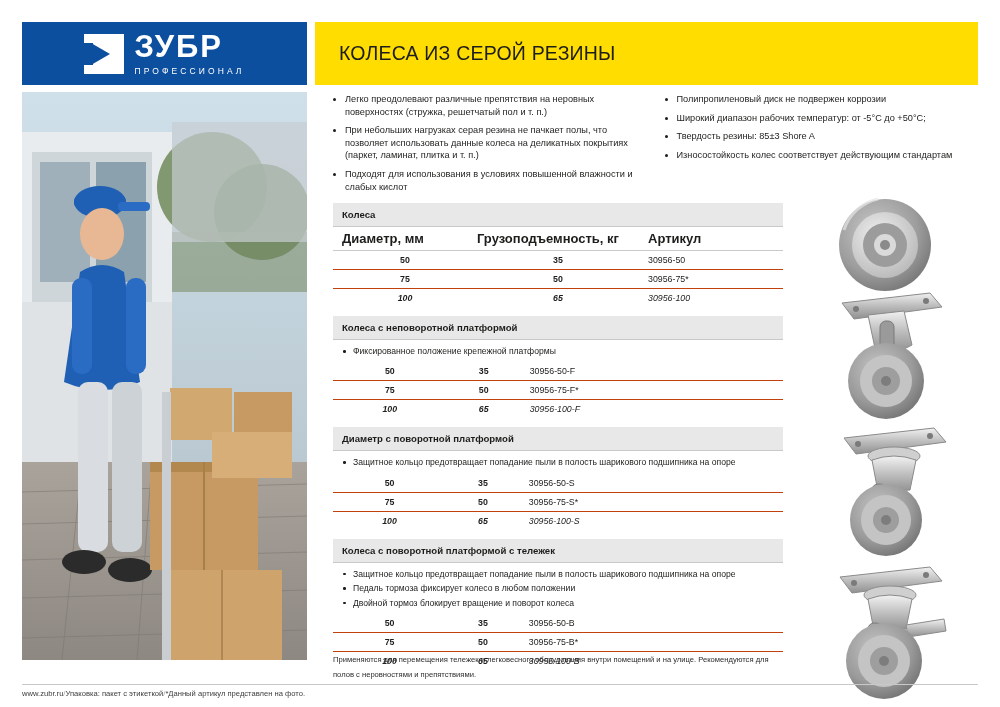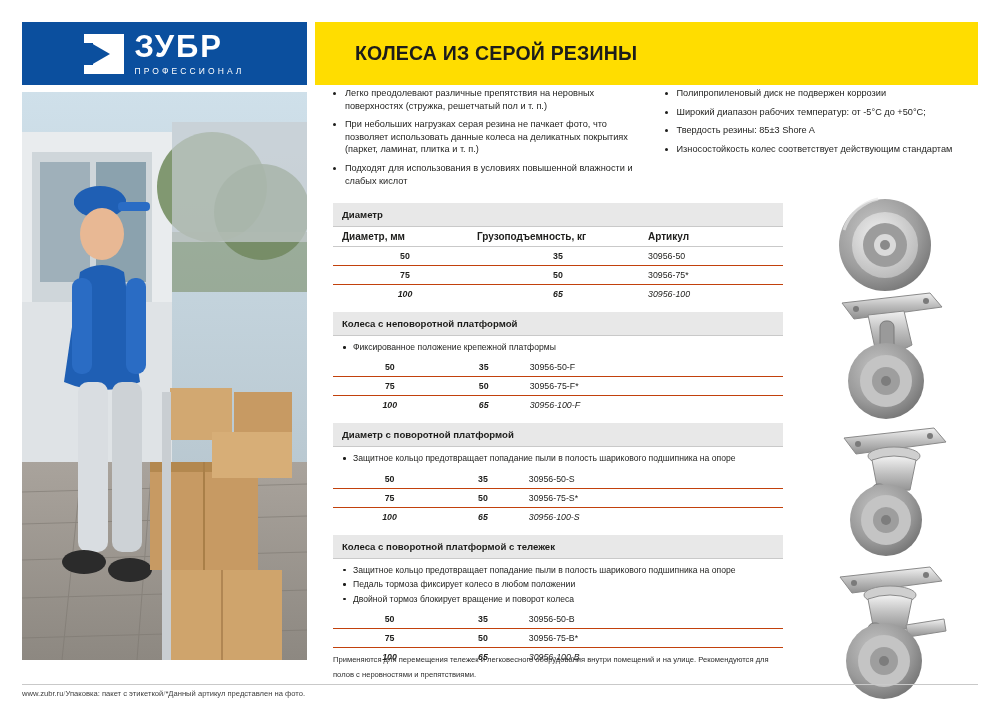--- a/index.html
+++ b/index.html
@@ -45,36 +45,36 @@
     margin-top: 4px; font-weight: normal;
   }
 
   .title-bar {
     position: absolute; left: 315px; top: 22px;
     width: 663px; height: 63px;
     background: #ffdd00;
     display: flex; align-items: center;
   }
   .title-bar h1 {
-    font-size: 19.5px; font-weight: bold; color: #1d1d1b;
-    padding-left: 40px; letter-spacing: 0.2px;
+    font-size: 19.5px; font-weight: normal; color: #1d1d1b;
+    padding-left: 24px; letter-spacing: 0.2px;
   }
 
   
   .photo {
     position: absolute; left: 22px; top: 92px;
     width: 285px; height: 568px;
     overflow: hidden;
     background: linear-gradient(#cfd8dd, #b7c2c8);
   }
   .photo svg { display: block; }
 
   
   .bullets {
-    position: absolute; top: 87px; left: 333px; width: 645px;
+    position: absolute; top: 93px; left: 333px; width: 645px;
     display: flex; gap: 18px;
   }
   .bullets .col { width: 50%; }
   ul.blist { list-style: none; }
   ul.blist li {
     position: relative; padding-left: 12px;
     font-size: 9.2px; line-height: 12.6px; margin-bottom: 6px; color: #1d1d1b;
   }
   ul.blist li::before {
     content: ""; position: absolute; left: 0; top: 5px;
@@ -96,21 +96,21 @@
   ul.nlist li {
     position: relative; padding-left: 11px;
     font-size: 8.6px; line-height: 12.4px; margin-bottom: 2px;
   }
   ul.nlist li::before {
     content: ""; position: absolute; left: 1px; top: 5px;
     width: 2.6px; height: 2.6px; border-radius: 50%; background: #1d1d1b;
   }
   table.spec { width: 100%; border-collapse: collapse; }
   table.spec th {
-    font-size: 10px; font-weight: bold; text-align: left;
+    font-size: 13px; font-weight: bold; text-align: left;
     padding: 4px 0 4px 9px; color: #1d1d1b;
     border-bottom: 1px solid #c9c9c9;
     margin-top: 16px;
   }
   table.spec td {
     font-size: 8.8px; padding: 4px 0 4px 9px;
     border-bottom: 1px solid #c2410c;
   }
   table.spec tr td:first-child,
   table.spec tr td:nth-child(2) { font-weight: bold; text-align: center; }
@@ -230,38 +230,38 @@
       <circle cx="172" cy="614" r="16" fill="#2b2b2b"></circle>
       <circle cx="172" cy="614" r="6" fill="#8d9297"></circle>
       <circle cx="292" cy="614" r="16" fill="#2b2b2b"></circle>
     </svg>
   </div>
 
   <div class="bullets">
     <div class="col">
       <ul class="blist">
         <li>Легко преодолевают различные препятствия на неровных поверхностях (стружка, решетчатый пол и т. п.)</li>
-        <li>При небольших нагрузках серая резина не пачкает фото, что позволяет использовать данные колеса на деликатных покрытиях (паркет, ламинат, плитка и т. п.)</li>
+        <li>При небольших нагрузках серая резина не пачкает полы, что позволяет использовать данные колеса на деликатных покрытиях (паркет, ламинат, плитка и т. п.)</li>
         <li>Подходят для использования в условиях повышенной влажности и слабых кислот</li>
       </ul>
     </div>
     <div class="col">
       <ul class="blist">
         <li>Полипропиленовый диск не подвержен коррозии</li>
         <li>Широкий диапазон рабочих температур: от -5°C до +50°C;</li>
         <li>Твердость резины: 85±3 Shore A</li>
         <li>Износостойкость колес соответствует действующим стандартам</li>
       </ul>
     </div>
   </div>
 
   <div class="blocks">
 
     <div class="block">
-      <div class="block-head">Диаметр</div>
+      <div class="block-head">Колеса</div>
       <table class="spec">
         <tbody>
             <tr class="hdr-row">
           <th>Диаметр, мм</th>
           <th>Грузоподъемность, кг</th>
           <th>Артикул</th>
         </tr>
         <tr>
           <td>50</td>
           <td>35</td>

